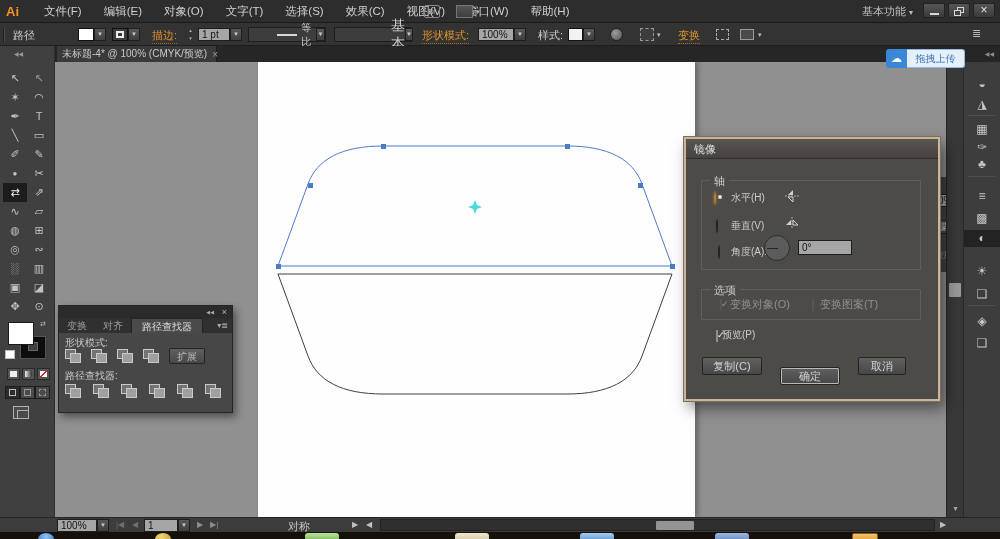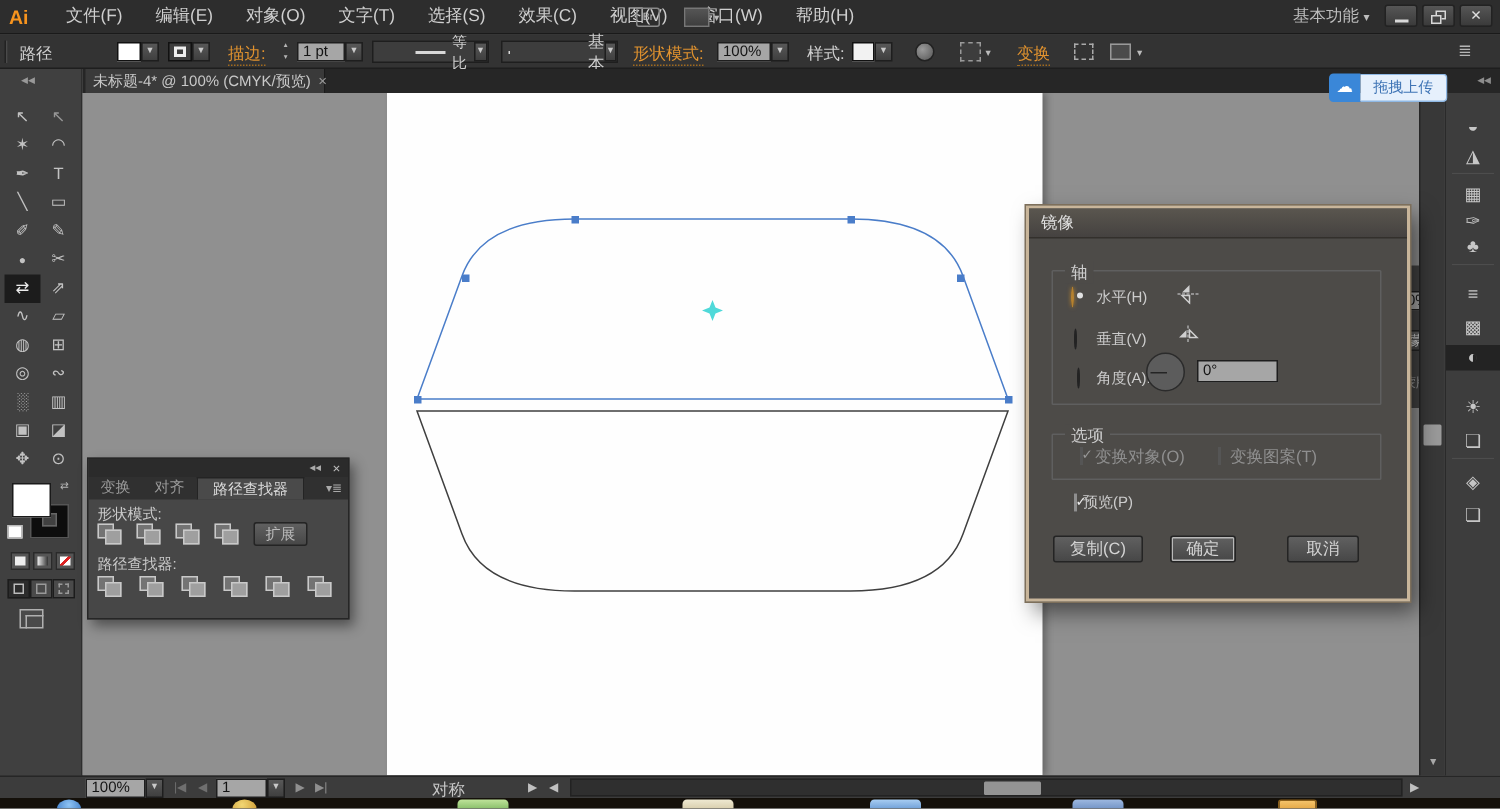--- a/index.html
+++ b/index.html
@@ -82,21 +82,21 @@
   <span class="a" style="left:186px;top:3px;width:9px;color:#b5b5b5;font-size:5px;line-height:8px;text-align:center;"><span>▴</span><br><span>▾</span></span>
   <span class="a fld" style="left:198px;top:5px;width:32px;">1 pt</span>
   <span class="a dd" style="left:230px;top:5px;">▼</span>
   <span class="a combo" style="left:248px;top:4px;width:78px;padding-left:24px;">
       <span class="cline" style="width:28px;"></span>
       <span class="olabel" style="font-size:10px;">等比</span>
       <span class="dd" style="margin-left:auto;height:13px;">▼</span>
     </span>
   <span class="a combo" style="left:334px;top:4px;width:78px;">
       <span class="cline" style="width:28px;"></span>
-      <span class="olabel" style="font-size:11px;margin-left:48px;">基本</span>
+      <span class="olabel" style="font-size:14px;margin-left:48px;">基本</span>
       <span class="dd" style="margin-left:auto;height:13px;">▼</span>
     </span>
   <span class="a olink" style="left:422px;top:5px;">形状模式:</span>
   <span class="a fld" style="left:478px;top:5px;width:36px;">100%</span>
   <span class="a dd" style="left:514px;top:5px;">▼</span>
   <span class="a olabel" style="left:538px;top:5px;">样式:</span>
   <span class="a" style="left:568px;top:5px;width:15px;height:13px;background:#f2f2f2;border:1px solid #111;"></span>
   <span class="a dd" style="left:583px;top:5px;">▼</span>
   <span class="a" style="left:610px;top:5px;width:13px;height:13px;border-radius:50%;background:radial-gradient(circle at 4px 4px,#9a9a9a,#555);border:1px solid #222;"></span>
   <span class="a" style="left:640px;top:5px;width:14px;height:13px;border:1px dashed #999;background:#3d3d3d;"></span>
@@ -284,21 +284,21 @@
   <span class="a fld" style="left:112px;top:101px;width:54px;height:15px;line-height:13px;">0°</span>
   <div class="grp" style="left:15px;top:150px;width:220px;height:31px;"></div>
   <span class="grptitle" style="left:24px;top:144px;">选项</span>
   <span class="a chk dis c" style="left:28px;top:159px;"></span>
   <span class="a ddis" style="left:44px;top:158px;">变换对象(O)</span>
   <span class="a chk dis" style="left:118px;top:159px;"></span>
   <span class="a ddis" style="left:134px;top:158px;">变换图案(T)</span>
   <span class="a chk c" style="left:20px;top:190px;"></span>
   <span class="a dlabel" style="left:36px;top:189px;">预览(P)</span>
   <span class="a btn" style="left:16px;top:218px;width:60px;height:18px;line-height:17px;">复制(C)</span>
-  <span class="a btn def" style="left:94px;top:218px;width:44px;height:18px;line-height:17px;">确定</span>
+  <span class="a btn def" style="left:94px;top:228px;width:60px;height:18px;line-height:17px;">确定</span>
   <span class="a btn" style="left:172px;top:218px;width:48px;height:18px;line-height:17px;">取消</span>
 </div>
 
 <div class="a" style="left:0;top:517px;width:1000px;height:15px;background:#3c3c3c;border-top:1px solid #262626;">
   <span class="a fld" style="left:57px;top:1px;width:40px;">100%</span>
   <span class="a dd" style="left:97px;top:1px;">▼</span>
   <span class="a navg" style="left:116px;top:0;color:#6f6f6f;">|◀</span>
   <span class="a navg" style="left:132px;top:0;color:#6f6f6f;">◀</span>
   <span class="a fld" style="left:144px;top:1px;width:34px;">1</span>
   <span class="a dd" style="left:178px;top:1px;">▼</span>

